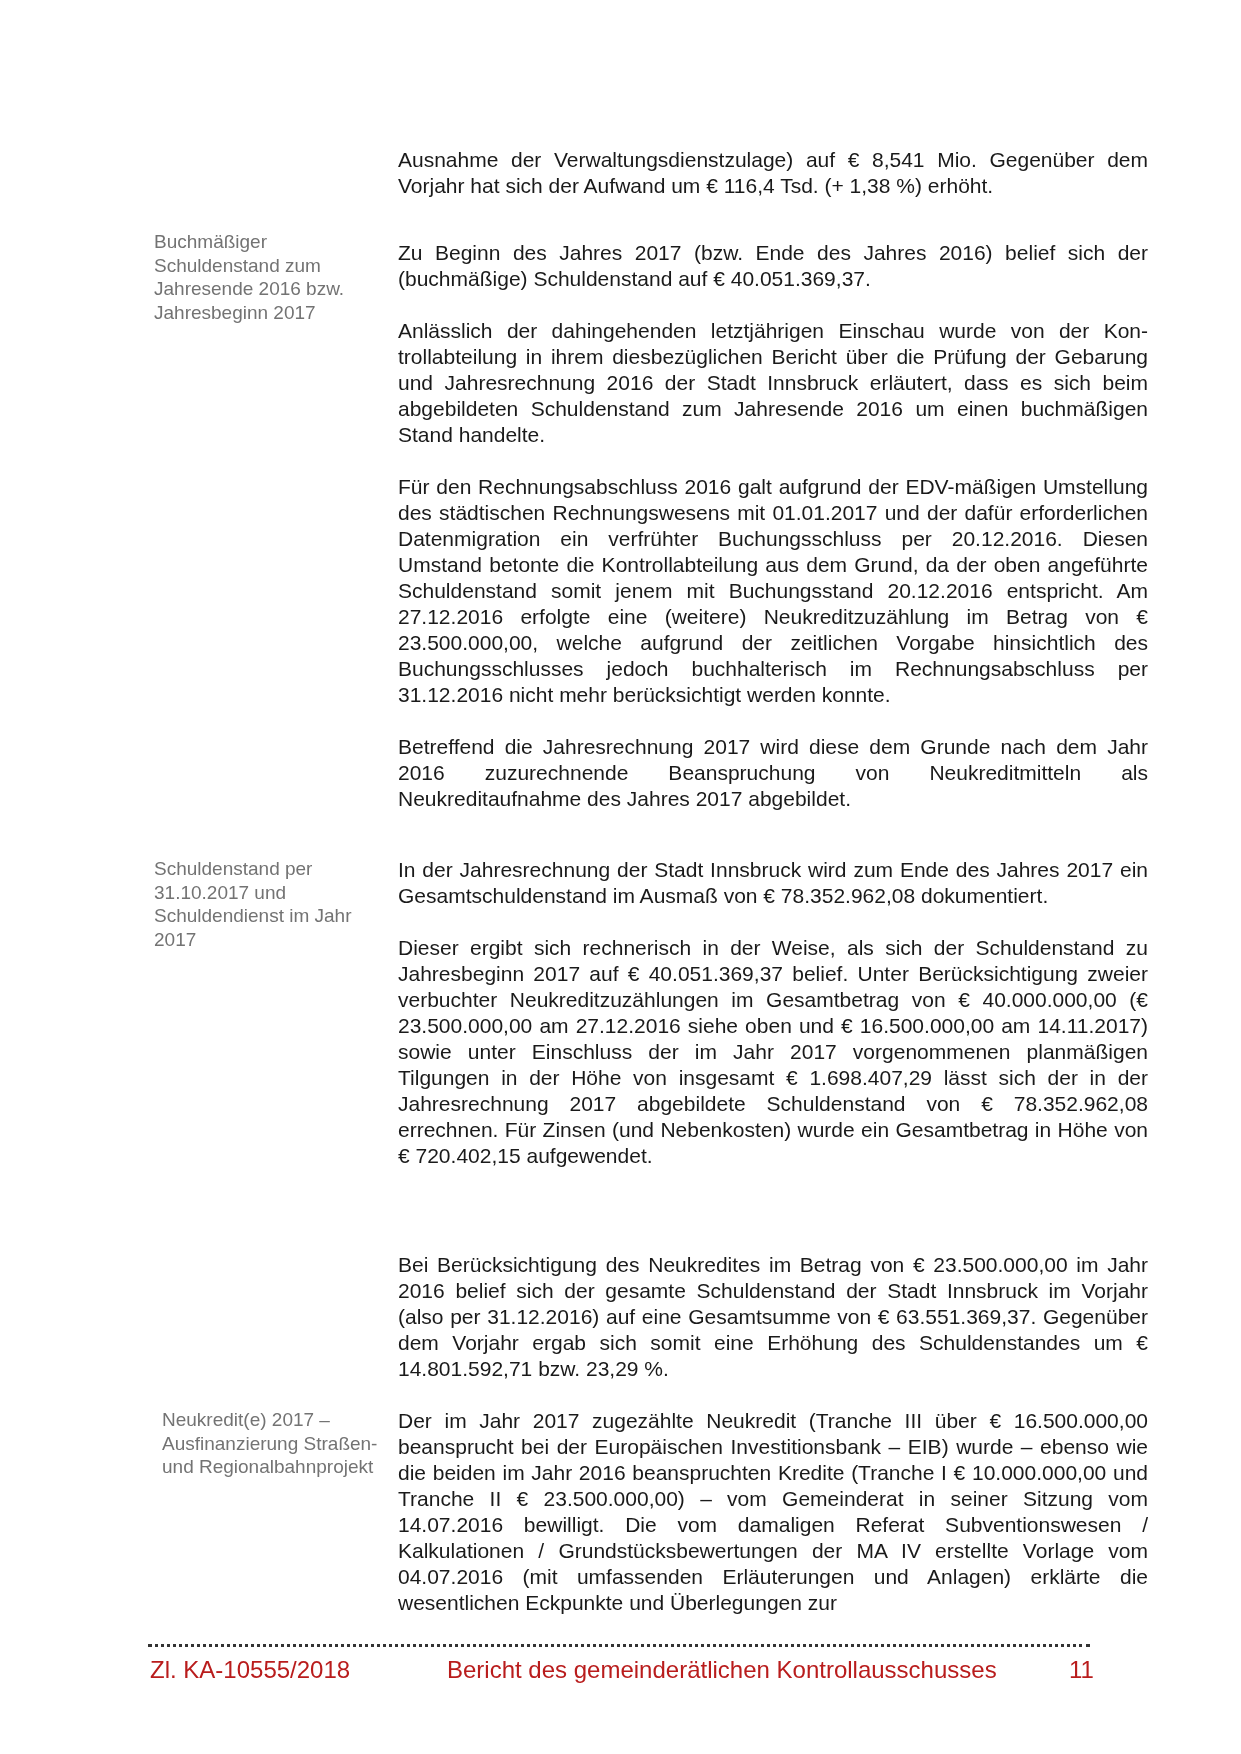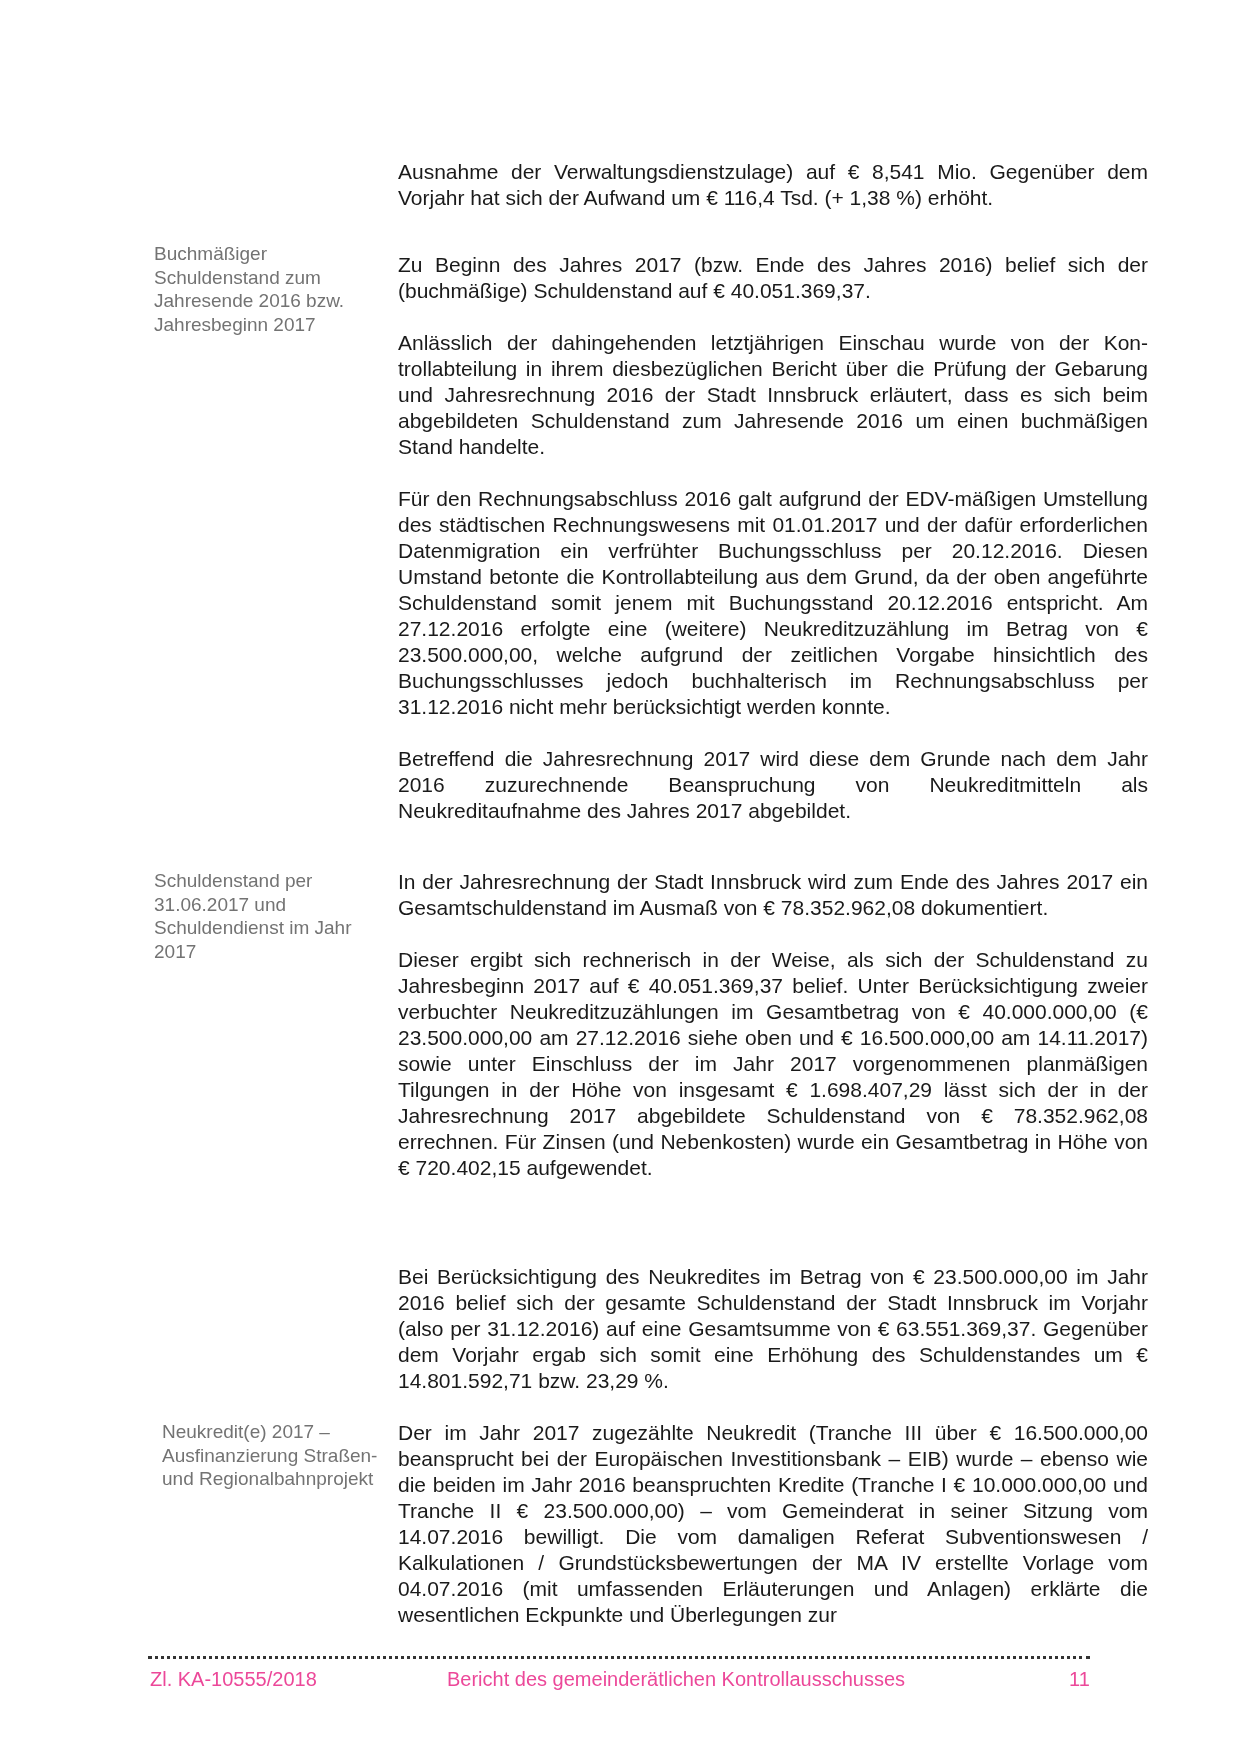--- a/index.html
+++ b/index.html
@@ -1,26 +1,26 @@
 <!DOCTYPE html>
 <html><head>
   <meta charset="utf-8">
   <style>
     html, body { margin: 0; padding: 0; background: #ffffff; }
     body { width: 1241px; height: 1754px; position: relative; overflow: hidden;
            font-family: "Liberation Sans", sans-serif; color: #1a1a1a; }
-    .page { position: absolute; left: 0; top: 16px; width: 1241px; height: 1452px; }
+    .page { position: absolute; left: 0; top: 4px; width: 1241px; height: 1452px; }
     .margin-note { position: absolute; left: 154px; width: 220px; font-size: 19px;
                    line-height: 23.5px; color: #737373; }
     .body-text { position: absolute; left: 398px; width: 750px; font-size: 21px;
                  line-height: 26px; text-align: justify; hyphens: manual; }
     .body-text p { margin: 0 0 26px 0; }
     .footer-rule { position: absolute; left: 148px; top: 1640px; width: 942px; height: 0;
                    border-top: 3px dotted #333; }
-    .footer { position: absolute; top: 1652px; font-size: 20px; color: #ec4899; }
+    .footer { position: absolute; top: 1652px; font-size: 24px; color: #b91c1c; }
     .footer-left { left: 150px; }
     .footer-center { left: 447px; text-align: right; }
     .footer-right { left: 1069px; }
   </style>
 </head>
 <body>
 
 <div class="page">
 
   <div class="body-text" style="top:143px;">
@@ -28,21 +28,21 @@
   </div>
 
   <div class="margin-note" style="top:226px;">Buchmäßiger Schuldenstand zum Jahresende 2016 bzw. Jahresbeginn 2017</div>
   <div class="body-text" style="top:226px;margin-top:10px;">
     <p>Zu Beginn des Jahres 2017 (bzw. Ende des Jahres 2016) belief sich der (buchmäßige) Schuldenstand auf € 40.051.369,37.</p>
     <p>Anlässlich der dahingehenden letztjährigen Einschau wurde von der Kon­trollabteilung in ihrem diesbezüglichen Bericht über die Prüfung der Ge­barung und Jahresrechnung 2016 der Stadt Innsbruck erläutert, dass es sich beim abgebildeten Schuldenstand zum Jahresende 2016 um einen buchmäßigen Stand handelte.</p>
     <p>Für den Rechnungsabschluss 2016 galt aufgrund der EDV-mäßigen Um­stellung des städtischen Rechnungswesens mit 01.01.2017 und der dafür erforderlichen Datenmigration ein verfrühter Buchungsschluss per 20.12.2016. Diesen Umstand betonte die Kontrollabteilung aus dem Grund, da der oben angeführte Schuldenstand somit jenem mit Bu­chungsstand 20.12.2016 entspricht. Am 27.12.2016 erfolgte eine (weite­re) Neukreditzuzählung im Betrag von € 23.500.000,00, welche aufgrund der zeitlichen Vorgabe hinsichtlich des Buchungsschlusses jedoch buch­halterisch im Rechnungsabschluss per 31.12.2016 nicht mehr berück­sichtigt werden konnte.</p>
     <p>Betreffend die Jahresrechnung 2017 wird diese dem Grunde nach dem Jahr 2016 zuzurechnende Beanspruchung von Neukreditmitteln als Neukreditaufnahme des Jahres 2017 abgebildet.</p>
   </div>
 
-  <div class="margin-note" style="top:853px;">Schuldenstand per 31.06.2017 und Schuldendienst im Jahr  2017</div>
+  <div class="margin-note" style="top:853px;">Schuldenstand per 31.10.2017 und Schuldendienst im Jahr  2017</div>
   <div class="body-text" style="top:853px;">
     <p>In der Jahresrechnung der Stadt Innsbruck wird zum Ende des Jahres 2017 ein Gesamtschuldenstand im Ausmaß von € 78.352.962,08 doku­mentiert.</p>
     <p>Dieser ergibt sich rechnerisch in der Weise, als sich der Schuldenstand zu Jahresbeginn 2017 auf € 40.051.369,37 belief. Unter Berücksichtigung zweier verbuchter Neukreditzuzählungen im Gesamtbetrag von € 40.000.000,00 (€ 23.500.000,00 am 27.12.2016 siehe oben und € 16.500.000,00 am 14.11.2017) sowie unter Einschluss der im Jahr 2017 vorgenommenen planmäßigen Tilgungen in der Höhe von insge­samt € 1.698.407,29 lässt sich der in der Jahresrechnung 2017 abgebil­dete Schuldenstand von € 78.352.962,08 errechnen. Für Zinsen (und Nebenkosten) wurde ein Gesamtbetrag in Höhe von € 720.402,15 auf­gewendet.</p>
   </div>
 
   <div class="body-text" style="top:1248px;">
     <p>Bei Berücksichtigung des Neukredites im Betrag von € 23.500.000,00 im Jahr 2016 belief sich der gesamte Schuldenstand der Stadt Innsbruck im Vorjahr (also per 31.12.2016) auf eine Gesamtsumme von € 63.551.369,37. Gegenüber dem Vorjahr ergab sich somit eine Erhö­hung des Schuldenstandes um € 14.801.592,71 bzw. 23,29 %.</p>
   </div>
 
   <div class="margin-note" style="top:1404px;margin-left:8px;">Neukredit(e) 2017 – Ausfinanzierung Straßen- und Regionalbahnprojekt</div>

